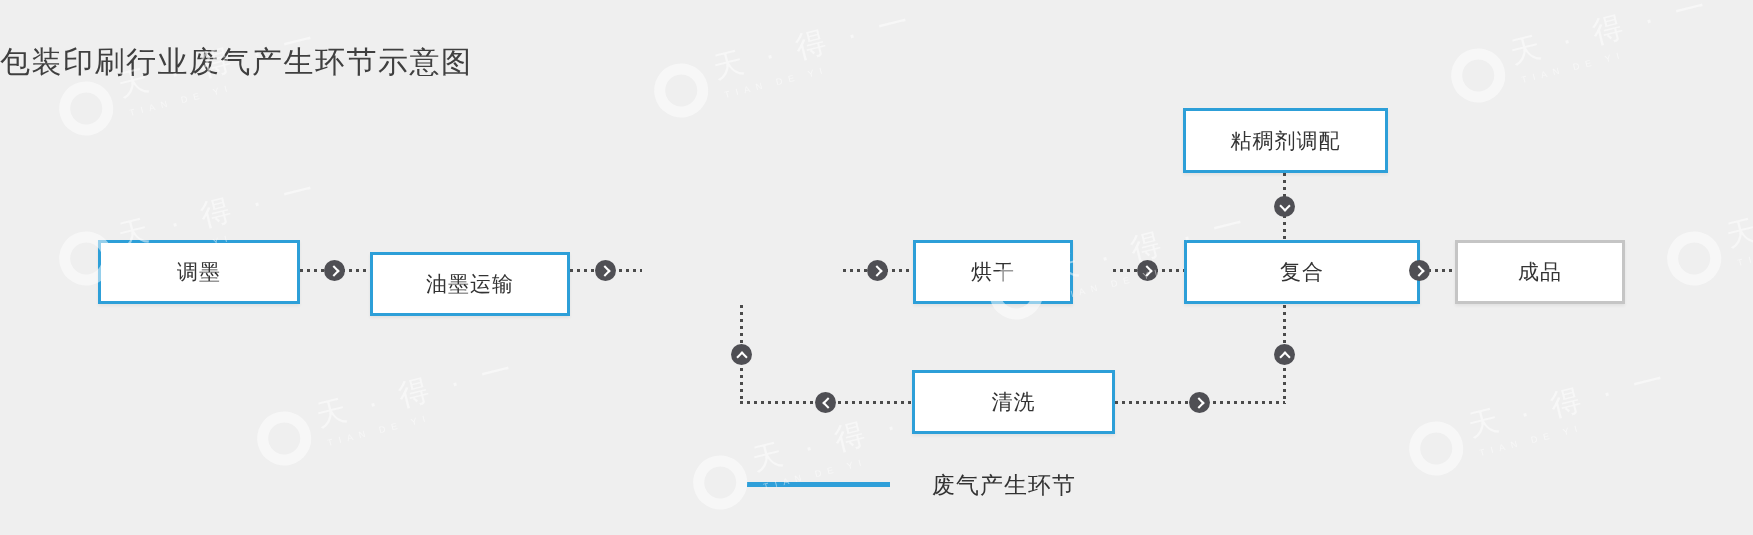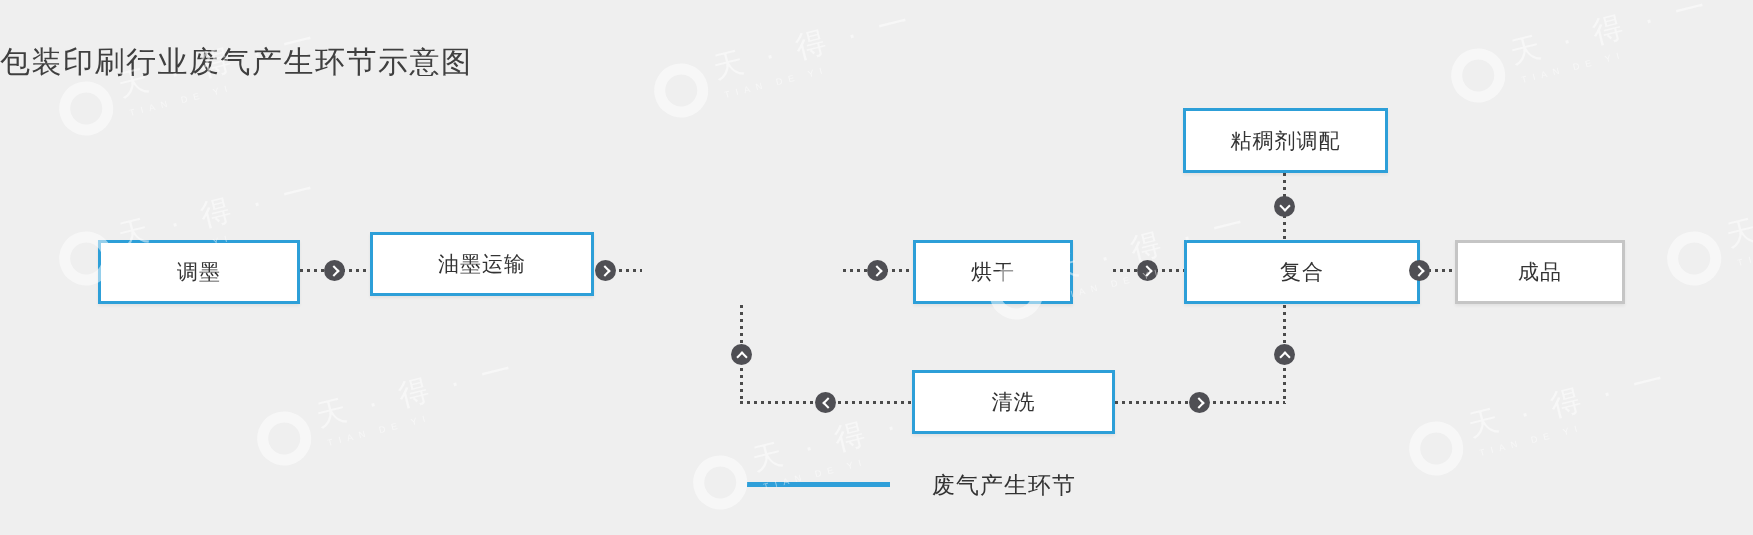--- a/index.html
+++ b/index.html
@@ -88,21 +88,21 @@
   .wm-sub{display:block;font-size:9px;letter-spacing:6px;margin-top:2px;margin-left:4px;}
 </style>
 </head>
 <body>
 
 <div class="canvas">
 
   <div class="title">包装印刷行业废气产生环节示意图</div>
 
   <div class="node" style="left:98px;top:240px;width:202px;">调墨</div>
-  <div class="node" style="left:370px;top:232px;width:224px;">油墨运输</div>
+  <div class="node" style="left:370px;top:252px;width:200px;">油墨运输</div>
   <div class="node" style="left:913px;top:240px;width:160px;">烘干</div>
   <div class="node" style="left:1184px;top:240px;width:236px;">复合</div>
   <div class="node plain" style="left:1455px;top:240px;width:170px;">成品</div>
 
   <div class="node" style="left:1183px;top:108px;width:205px;height:65px;">粘稠剂调配</div>
   <div class="node" style="left:912px;top:370px;width:203px;">清洗</div>
 
   <div class="hline" style="left:300px;top:269px;width:70px;"></div>
   <div class="hline" style="left:570px;top:269px;width:72px;"></div>
   <div class="hline" style="left:843px;top:269px;width:70px;"></div>

